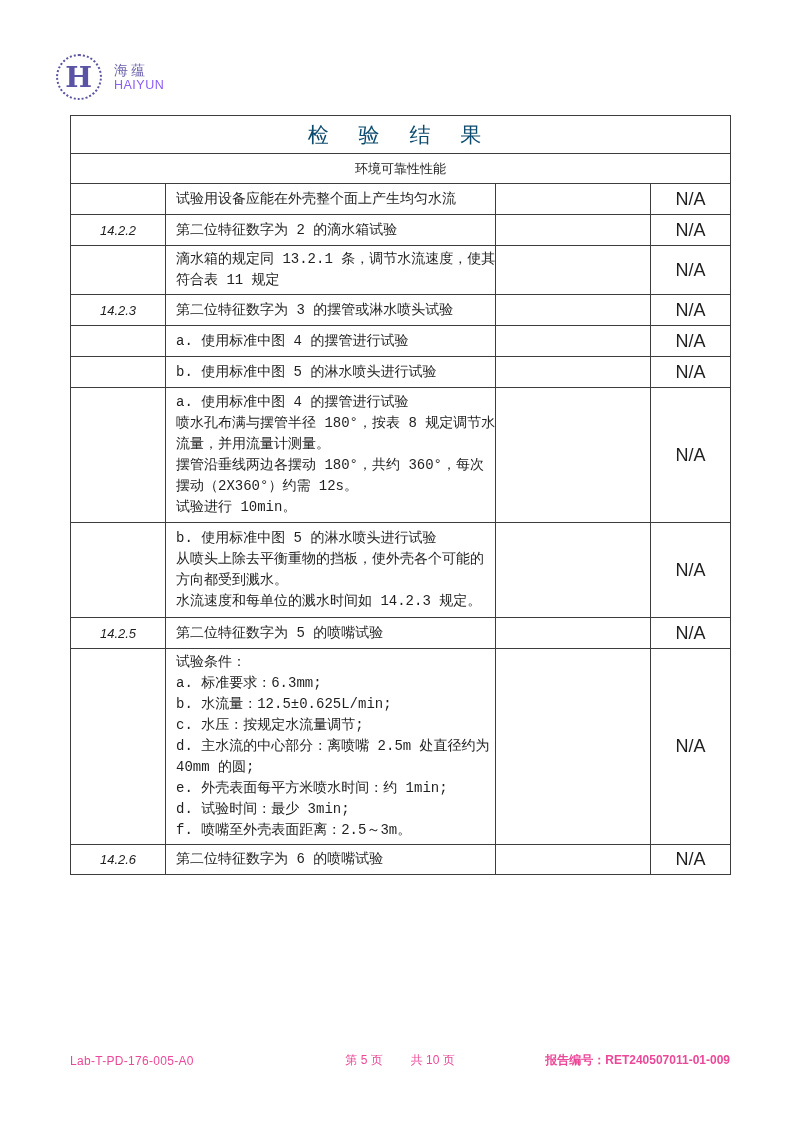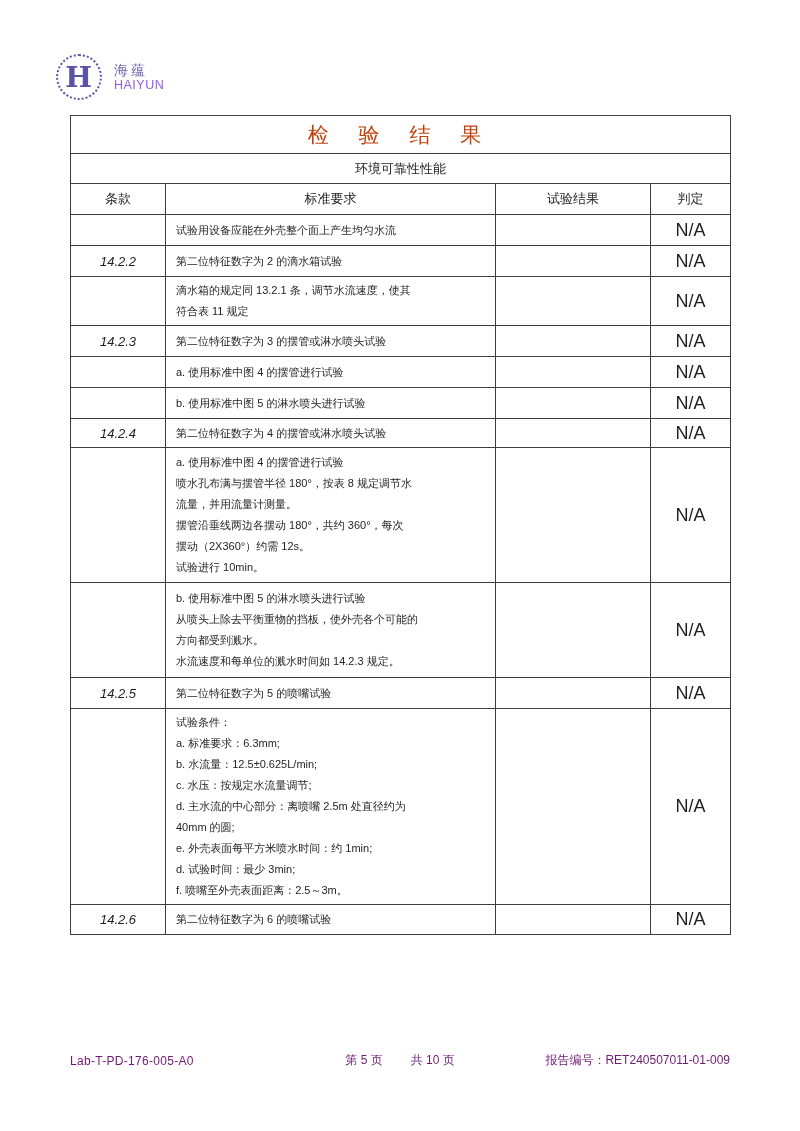--- a/index.html
+++ b/index.html
@@ -60,50 +60,50 @@
     vertical-align: middle;
     font-weight: normal;
     overflow: hidden;
   }
   .title-cell {
     height: 38px;
     text-align: center;
     font-size: 21px;
     font-weight: bold;
     letter-spacing: 12px;
-    color: #c2410c;
+    color: #0c4a6e;
   }
   .subtitle-cell {
     height: 30px;
     text-align: center;
     font-size: 13px;
   }
   tr.head-row { height: 31px; }
   tr.head-row th { text-align: center; font-size: 13px; }
   .col-clause  { text-align: center; font-size: 13px; font-style: italic; }
-  .col-req     { text-align: left; padding: 3px 10px; font-size: 11px; line-height: 21px; }
+  .col-req     { text-align: left; padding: 3px 10px; font-size: 14px; line-height: 21px; font-family: Liberation Mono, monospace; }
   .req-line    { white-space: nowrap; }
   .col-result  { text-align: center; font-size: 13px; }
   .col-verdict { text-align: center; font-size: 18px; }
 
   
   .footer {
     position: absolute;
     left: 70px;
     top: 1052px;
     width: 660px;
     display: grid;
     grid-template-columns: 1fr auto 1fr;
     align-items: center;
     font-size: 12px;
-    color: #701a75;
+    color: #ec4899;
   }
   .footer .doc-no { justify-self: start; letter-spacing: 0.3px; }
   .footer .page-info { justify-self: center; display: flex; gap: 28px; }
-  .footer .report-no { justify-self: end; }
+  .footer .report-no { justify-self: end; font-weight: bold; }
 </style>
 </head>
 <body>
 
 <div class="page">
 
   <div class="logo">
     <div class="logo-circle">
       <span class="logo-mark">H</span>
     </div>
@@ -120,26 +120,20 @@
       <col style="width:155px">
       <col style="width:80px">
     </colgroup>
     <tbody>
       <tr>
         <td class="title-cell" colspan="4">检 验 结 果</td>
       </tr>
       <tr>
         <td class="subtitle-cell" colspan="4">环境可靠性性能</td>
       </tr>
-      <tr class="head-row">
-        <th>条款</th>
-        <th>标准要求</th>
-        <th>试验结果</th>
-        <th>判定</th>
-      </tr>
 
     <tr style="height: 31px;">
           <td class="col-clause"></td>
           <td class="col-req">
             <div class="req-line">试验用设备应能在外壳整个面上产生均匀水流</div>
           </td>
           <td class="col-result"></td>
           <td class="col-verdict">N/A</td>
         </tr>
         <tr style="height: 31px;">
@@ -172,28 +166,20 @@
           <td class="col-req">
             <div class="req-line">a. 使用标准中图 4 的摆管进行试验</div>
           </td>
           <td class="col-result"></td>
           <td class="col-verdict">N/A</td>
         </tr>
         <tr style="height: 31px;">
           <td class="col-clause"></td>
           <td class="col-req">
             <div class="req-line">b. 使用标准中图 5 的淋水喷头进行试验</div>
-          </td>
-          <td class="col-result"></td>
-          <td class="col-verdict">N/A</td>
-        </tr>
-        <tr style="height: 29px;">
-          <td class="col-clause">14.2.4</td>
-          <td class="col-req">
-            <div class="req-line">第二位特征数字为 4 的摆管或淋水喷头试验</div>
           </td>
           <td class="col-result"></td>
           <td class="col-verdict">N/A</td>
         </tr>
         <tr style="height: 135px;">
           <td class="col-clause"></td>
           <td class="col-req">
             <div class="req-line">a. 使用标准中图 4 的摆管进行试验</div>
             <div class="req-line">喷水孔布满与摆管半径 180°，按表 8 规定调节水</div>
             <div class="req-line">流量，并用流量计测量。</div>

